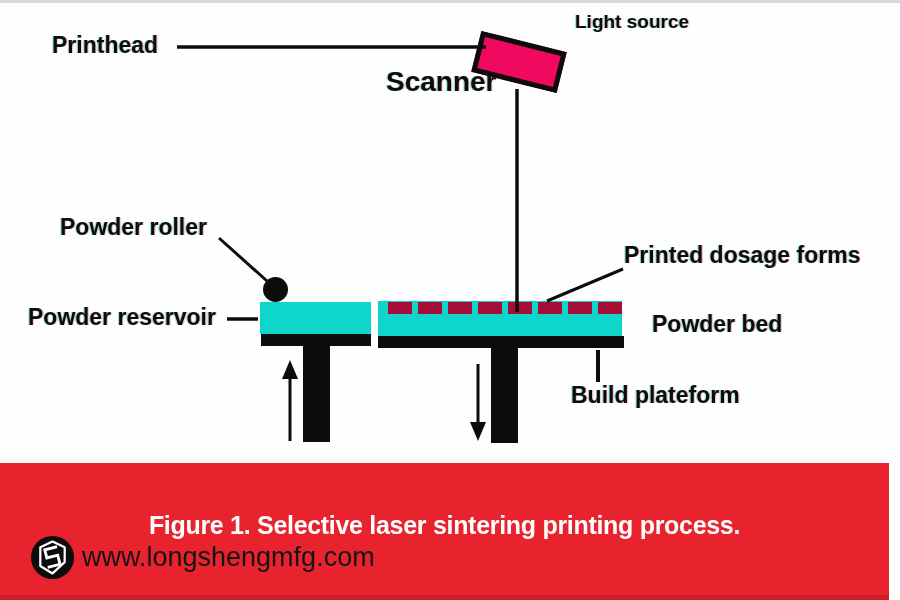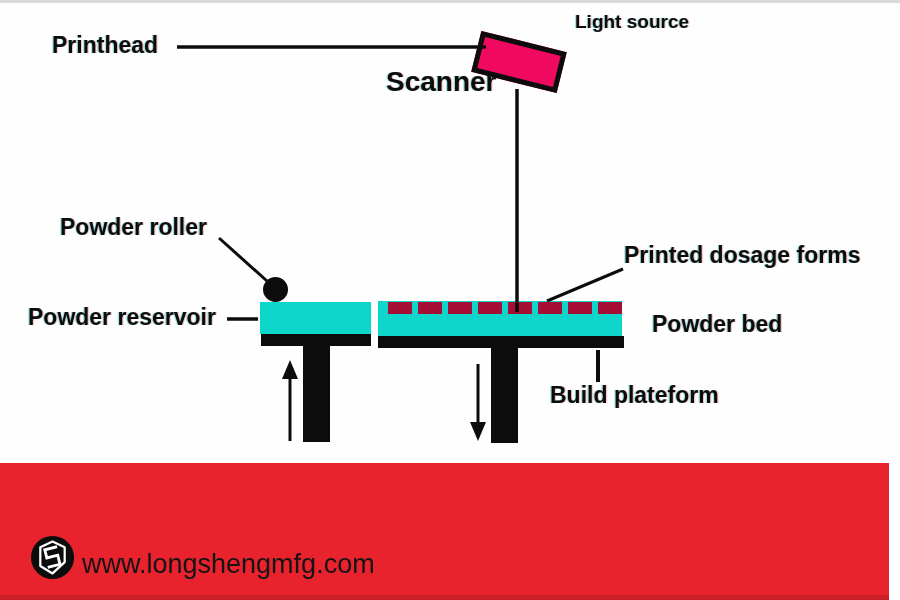--- a/index.html
+++ b/index.html
@@ -15,21 +15,21 @@
   .serif { font-family:Liberation Sans, sans-serif; font-weight:bold; font-size:23px; }
   .sans  { font-family:"Liberation Sans", sans-serif; font-weight:bold;margin-left:38px; }
 
   .lbl-printhead        { left:52px;  top:33px;  }
   .lbl-light-source     { left:537px; top:12px;  font-size:19px; }
   .lbl-scanner          { left:348px; top:67px;  font-size:28px; }
   .lbl-powder-roller    { left:60px;  top:215px;text-align:center; }
   .lbl-powder-reservoir { left:28px;  top:305px; }
   .lbl-printed-dosage   { left:624px; top:243px; }
   .lbl-powder-bed       { left:652px; top:312px; }
-  .lbl-build-platform   { left:550px; top:383px; }
+  .lbl-build-platform   { left:571px; top:383px; }
 
   
   .light-source-rect {
     position:absolute; left:475px; top:41px; width:88px; height:42px;
     background:var(--pink); border:5px solid var(--ink); box-sizing:border-box;
     transform:rotate(14deg);
   }
   .roller { position:absolute; left:263px; top:277px; width:25px; height:25px;
             border-radius:50%; background:var(--ink); }
 
@@ -53,21 +53,21 @@
 
   
   .banner { position:absolute; left:0; top:463px; width:889px; height:137px; background:var(--red); }
   .banner::after { content:""; position:absolute; left:0; bottom:0; width:100%; height:5px;
                    background:rgba(0,0,0,0.12); }
   .caption {
     position:absolute; left:0; top:48px; width:100%; text-align:center;
     font-family:"Liberation Sans", sans-serif; font-weight:bold; font-size:25px;
     letter-spacing:-0.3px; color:var(--capwhite);
   }
-  .brand { position:absolute; left:30px; top:72px; display:flex; align-items:flex-end; gap:7px; }
+  .brand { position:absolute; left:30px; top:72px; display:flex; align-items:center; gap:7px; }
   .logo  { width:45px; height:45px; display:inline-block; }
   .site  { font-family:"Liberation Sans", sans-serif; font-size:27px; color:var(--sitecolor); }
 </style>
 </head>
 <body>
 
 <div class="stage">
   <div class="top-hairline"></div>
 
   <div class="lbl serif lbl-printhead">Printhead</div>
@@ -108,20 +108,21 @@
     <line x1="227" y1="319" x2="258" y2="319" stroke-width="3.5"></line>
     <line x1="623" y1="269" x2="547" y2="301" stroke-width="3"></line>
     <line x1="598" y1="350" x2="598" y2="382" stroke-width="4"></line>
     <line x1="290" y1="441" x2="290" y2="376" stroke-width="3"></line>
     <polygon points="290,360 282,379 298,379"></polygon>
     <line x1="478" y1="364" x2="478" y2="426" stroke-width="3"></line>
     <polygon points="478,441 470,422 486,422"></polygon>
   </svg>
 
   <div class="banner">
+    <div class="caption">Figure 1. Selective laser sintering printing process.</div>
     <div class="brand">
       <span class="logo">
         <svg width="45" height="45" viewBox="0 0 48 48">
           <circle cx="24" cy="24" r="23" fill="#0c0c0c"></circle>
           <path d="M24 7 L37 13 L37 29 L24 41 L11 33 L11 13 Z" fill="none" stroke="#ffffff" stroke-width="2.4" stroke-linejoin="round"></path>
           <path d="M30 14 L18 14 L18 23 L30 23 L30 33 L18 33" transform="rotate(-14 24 24)" fill="none" stroke="#ffffff" stroke-width="3" stroke-linecap="square"></path>
         </svg>
       </span>
       <span class="site">www.longshengmfg.com</span>
     </div>

